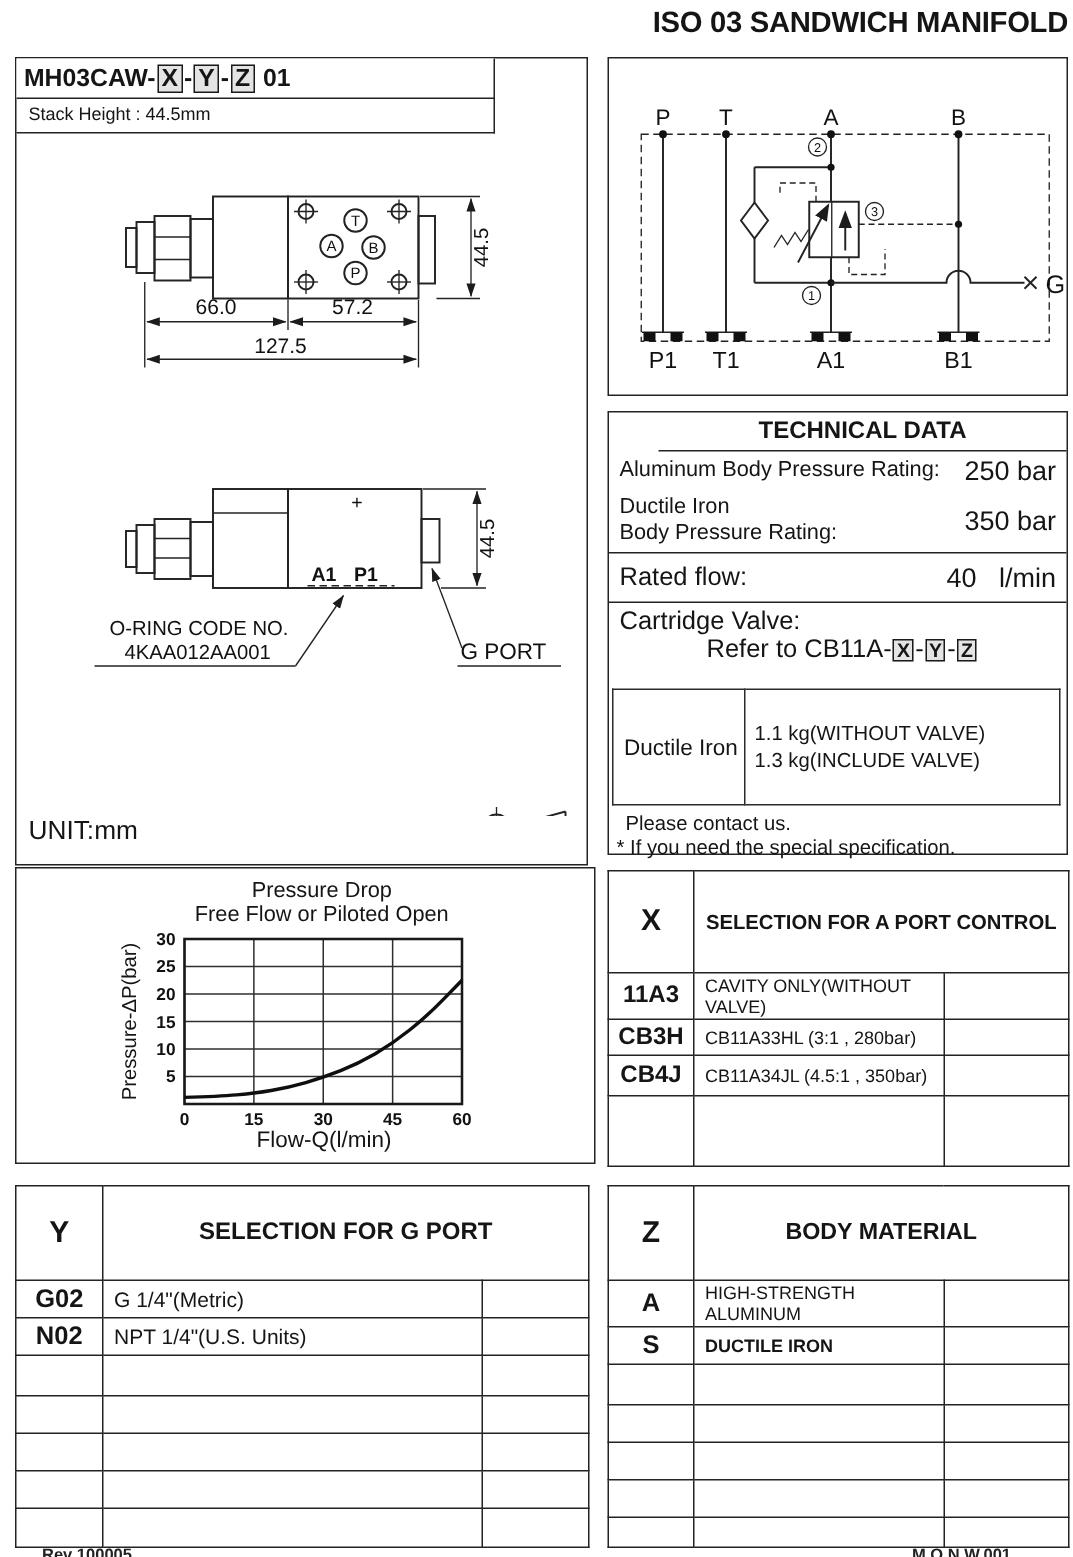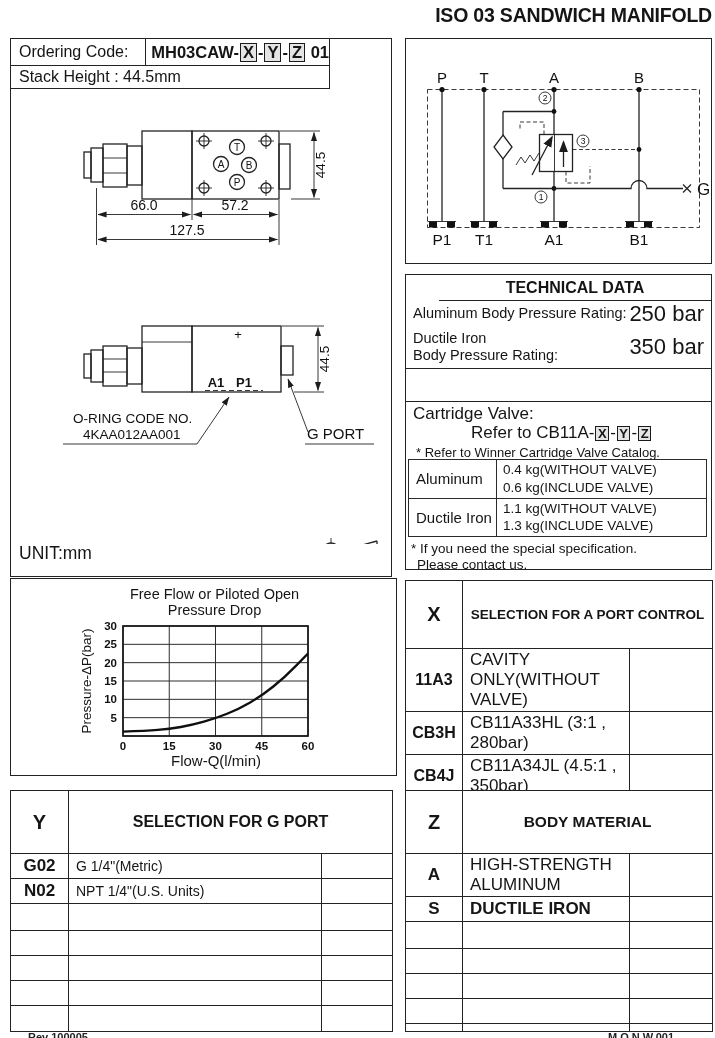--- a/index.html
+++ b/index.html
@@ -8,47 +8,47 @@
   .abs{position:absolute;}
   .box{border:1.5px solid #232323;box-sizing:border-box;}
   .bx{display:inline-block;border:1.4px solid #1a1a1a;background:#e4e4e4;padding:0 2px;
       font-weight:bold;line-height:1.02;margin:0 1px;}
   .bx.sm{font-size:13px;padding:0 1.5px;}
   
   .ord-row{display:flex;border-bottom:1.5px solid #232323;border-right:1.5px solid #232323;box-sizing:border-box;background:#fff;}
   .ord-label{width:151px;border-right:1.5px solid #232323;padding-left:8px;font-size:16px;line-height:26px;}
   .ord-code{flex:1;font-weight:bold;font-size:16.5px;line-height:26px;padding-left:5px;white-space:nowrap;}
   .stack-row{border-bottom:1.5px solid #232323;border-right:1.5px solid #232323;box-sizing:border-box;
-             font-size:16px;line-height:21px;padding-left:8px;}
+             font-size:12px;line-height:21px;padding-left:8px;}
   
   svg text{fill:#111;font-family:"Liberation Sans",sans-serif;}
   .ln{stroke:#232323;stroke-width:1.3;fill:none;}
   .thin{stroke:#232323;stroke-width:0.9;fill:none;}
   .fillb{fill:#111;stroke:none;}
   .dsh{stroke-dasharray:5,3;}
   .dsh2{stroke-dasharray:4,2.5;}
   .dd{stroke-dasharray:9,3,2,3;}
   
   .td-head{border-bottom:1.5px solid #232323;text-align:center;font-weight:bold;font-size:16px;line-height:25px;}
   .td-row{display:flex;justify-content:space-between;align-items:center;box-sizing:border-box;padding:0 7px;}
   .td-lab{font-size:14.5px;line-height:1.18;}
-  .td-val{font-size:22px;white-space:nowrap;}
+  .td-val{font-size:18px;white-space:nowrap;}
   .sep{border-bottom:1.5px solid #232323;}
   .wt{border-collapse:collapse;table-layout:fixed;}
   .wt td{border:1.6px solid #2b2b2b;box-sizing:border-box;}
   .wt .mat{font-size:15px;padding-left:7px;}
   .wt .wv{font-size:13.5px;line-height:1.3;padding-left:6px;}
   .note{font-size:13px;line-height:1.18;}
   
   table.sel{border-collapse:collapse;table-layout:fixed;background:#fff;}
   table.sel td{border:1.5px solid #232323;box-sizing:border-box;overflow:hidden;}
   td.code{text-align:center;font-weight:bold;font-size:16px;}
   td.code.big{font-size:20px;}
   td.ttl{text-align:center;font-weight:bold;}
-  td.desc{padding-left:7px;font-size:17px;}
+  td.desc{padding-left:7px;font-size:12px;}
   .f10{font-size:10.5px;font-weight:500;}
   .f12{font-size:12px;}
   .bold11{font-size:11.5px;font-weight:normal;}
   .bold15{font-size:15px;font-weight:bold;}
   
   .cg{stroke:#2e2e2e;stroke-width:1;}
   .cb{fill:none;stroke:#191919;stroke-width:1.7;}
   .ct{font-size:11.5px;font-weight:bold;fill:#111;}
   .cc{fill:none;stroke:#0f0f0f;stroke-width:2.3;}
   .chart-title{text-align:center;font-size:14.5px;line-height:1.12;}
@@ -57,21 +57,20 @@
 </style>
 </head>
 <body>
 
 <div class="page">
 
   <div class="abs title" style="left:400px;top:4px;width:312px;">ISO 03 SANDWICH MANIFOLD</div>
 
   <div class="abs box" style="left:10px;top:38px;width:382px;height:539px;">
     <div class="abs ord-row" style="left:0;top:0;width:319px;height:27px;">
-      <div class="ord-label">Ordering Code:</div>
       <div class="ord-code"><span>MH03CAW-</span><span class="bx">X</span><span>-</span><span class="bx">Y</span><span>-</span><span class="bx">Z</span> <span>01</span></div>
     </div>
     <div class="abs stack-row" style="left:0;top:27px;width:319px;height:23px;">Stack Height : 44.5mm</div>
 
     <svg class="abs" style="left:0;top:50px;" width="378" height="455" viewBox="0 0 378 455">
       <defs>
         <marker id="m1" viewBox="0 0 10 10" refX="9.5" refY="5" markerWidth="10" markerHeight="10" orient="auto-start-reverse">
           <path d="M0,1.6 L10,5 L0,8.4 z" fill="#1c1c1c"></path>
         </marker>
       </defs>
@@ -269,56 +268,52 @@
       <span class="td-val">250 bar</span>
     </div>
     <div class="abs td-row" style="left:0;top:52px;width:100%;height:40px;">
       <span class="td-lab">
         <span style="display:block">Ductile Iron</span>
         <span style="display:block">Body Pressure Rating:</span>
       </span>
       <span class="td-val">350 bar</span>
     </div>
     <div class="abs sep" style="left:0;top:93px;width:100%;"></div>
+    <div class="abs td-row" style="left:0;top:95px;width:100%;height:30px;">
+      <span style="font-size:17px;">Rated flow:</span>
+      <span class="td-val"><span>40</span>&nbsp;&nbsp;&nbsp;<span>l/min</span></span>
+    </div>
     <div class="abs sep" style="left:0;top:126px;width:100%;"></div>
     <div class="abs" style="left:7px;top:129px;font-size:17px;">Cartridge Valve:</div>
     <div class="abs" style="left:37px;top:148px;font-size:17px;margin-left:28px;"><span>Refer to CB11A-</span><span class="bx sm">X</span><span>-</span><span class="bx sm">Y</span><span>-</span><span class="bx sm">Z</span></div>
-    <div class="abs note" style="left:10px;top:170px;">* Refer to Winner Cartridge Valve Catalog.</div>
     <table class="wt abs" style="left:2px;top:184px;width:299px;height:78px;">
       <colgroup>
           <col style="width:88px">
           <col>
         </colgroup>
       <tbody>
-          <tr>
-        <td class="mat">Aluminum</td>
-        <td class="wv">
-          <span style="display:block">0.4  kg(WITHOUT VALVE)</span>
-          <span style="display:block">0.6  kg(INCLUDE VALVE)</span>
-        </td>
-      </tr>
       <tr>
         <td class="mat">Ductile Iron</td>
         <td class="wv">
           <span style="display:block">1.1  kg(WITHOUT VALVE)</span>
           <span style="display:block">1.3  kg(INCLUDE VALVE)</span>
         </td>
       </tr>
     </tbody>
       </table>
     <div class="abs" style="left:5px;top:266px;font-size:13.5px;line-height:1.15;">
+      <span style="display:block;padding-left:6px;">Please contact us.</span>
       <span style="display:block">* If you need the special specification.</span>
-      <span style="display:block;padding-left:6px;">Please contact us.</span>
     </div>
   </div>
 
   <div class="abs box" style="left:10px;top:578px;width:387px;height:198px;">
     <div class="abs chart-title" style="left:20px;top:7px;width:367px;">
+      <span style="display:block">Pressure Drop</span>
       <span style="display:block">Free Flow or Piloted Open</span>
-      <span style="display:block">Pressure Drop</span>
     </div>
     <div class="abs" style="left:75px;top:102px;transform:translate(-50%,-50%) rotate(-90deg);white-space:nowrap;font-size:13.5px;">Pressure-ΔP(bar)</div>
     <div class="abs" style="left:205px;top:181px;transform:translate(-50%,-50%);font-size:15px;">Flow-Q(l/min)</div>
     <svg id="chart-svg" class="abs" style="left:0;top:0;" width="387" height="198" viewBox="0 0 387 198">
         <line x1="112" y1="47" x2="112" y2="157" class="cg"></line>
         <text x="112" y="171" class="ct" text-anchor="middle">0</text>
         <line x1="158.25" y1="47" x2="158.25" y2="157" class="cg"></line>
         <text x="158.25" y="171" class="ct" text-anchor="middle">15</text>
         <line x1="204.5" y1="47" x2="204.5" y2="157" class="cg"></line>
         <text x="204.5" y="171" class="ct" text-anchor="middle">30</text>

